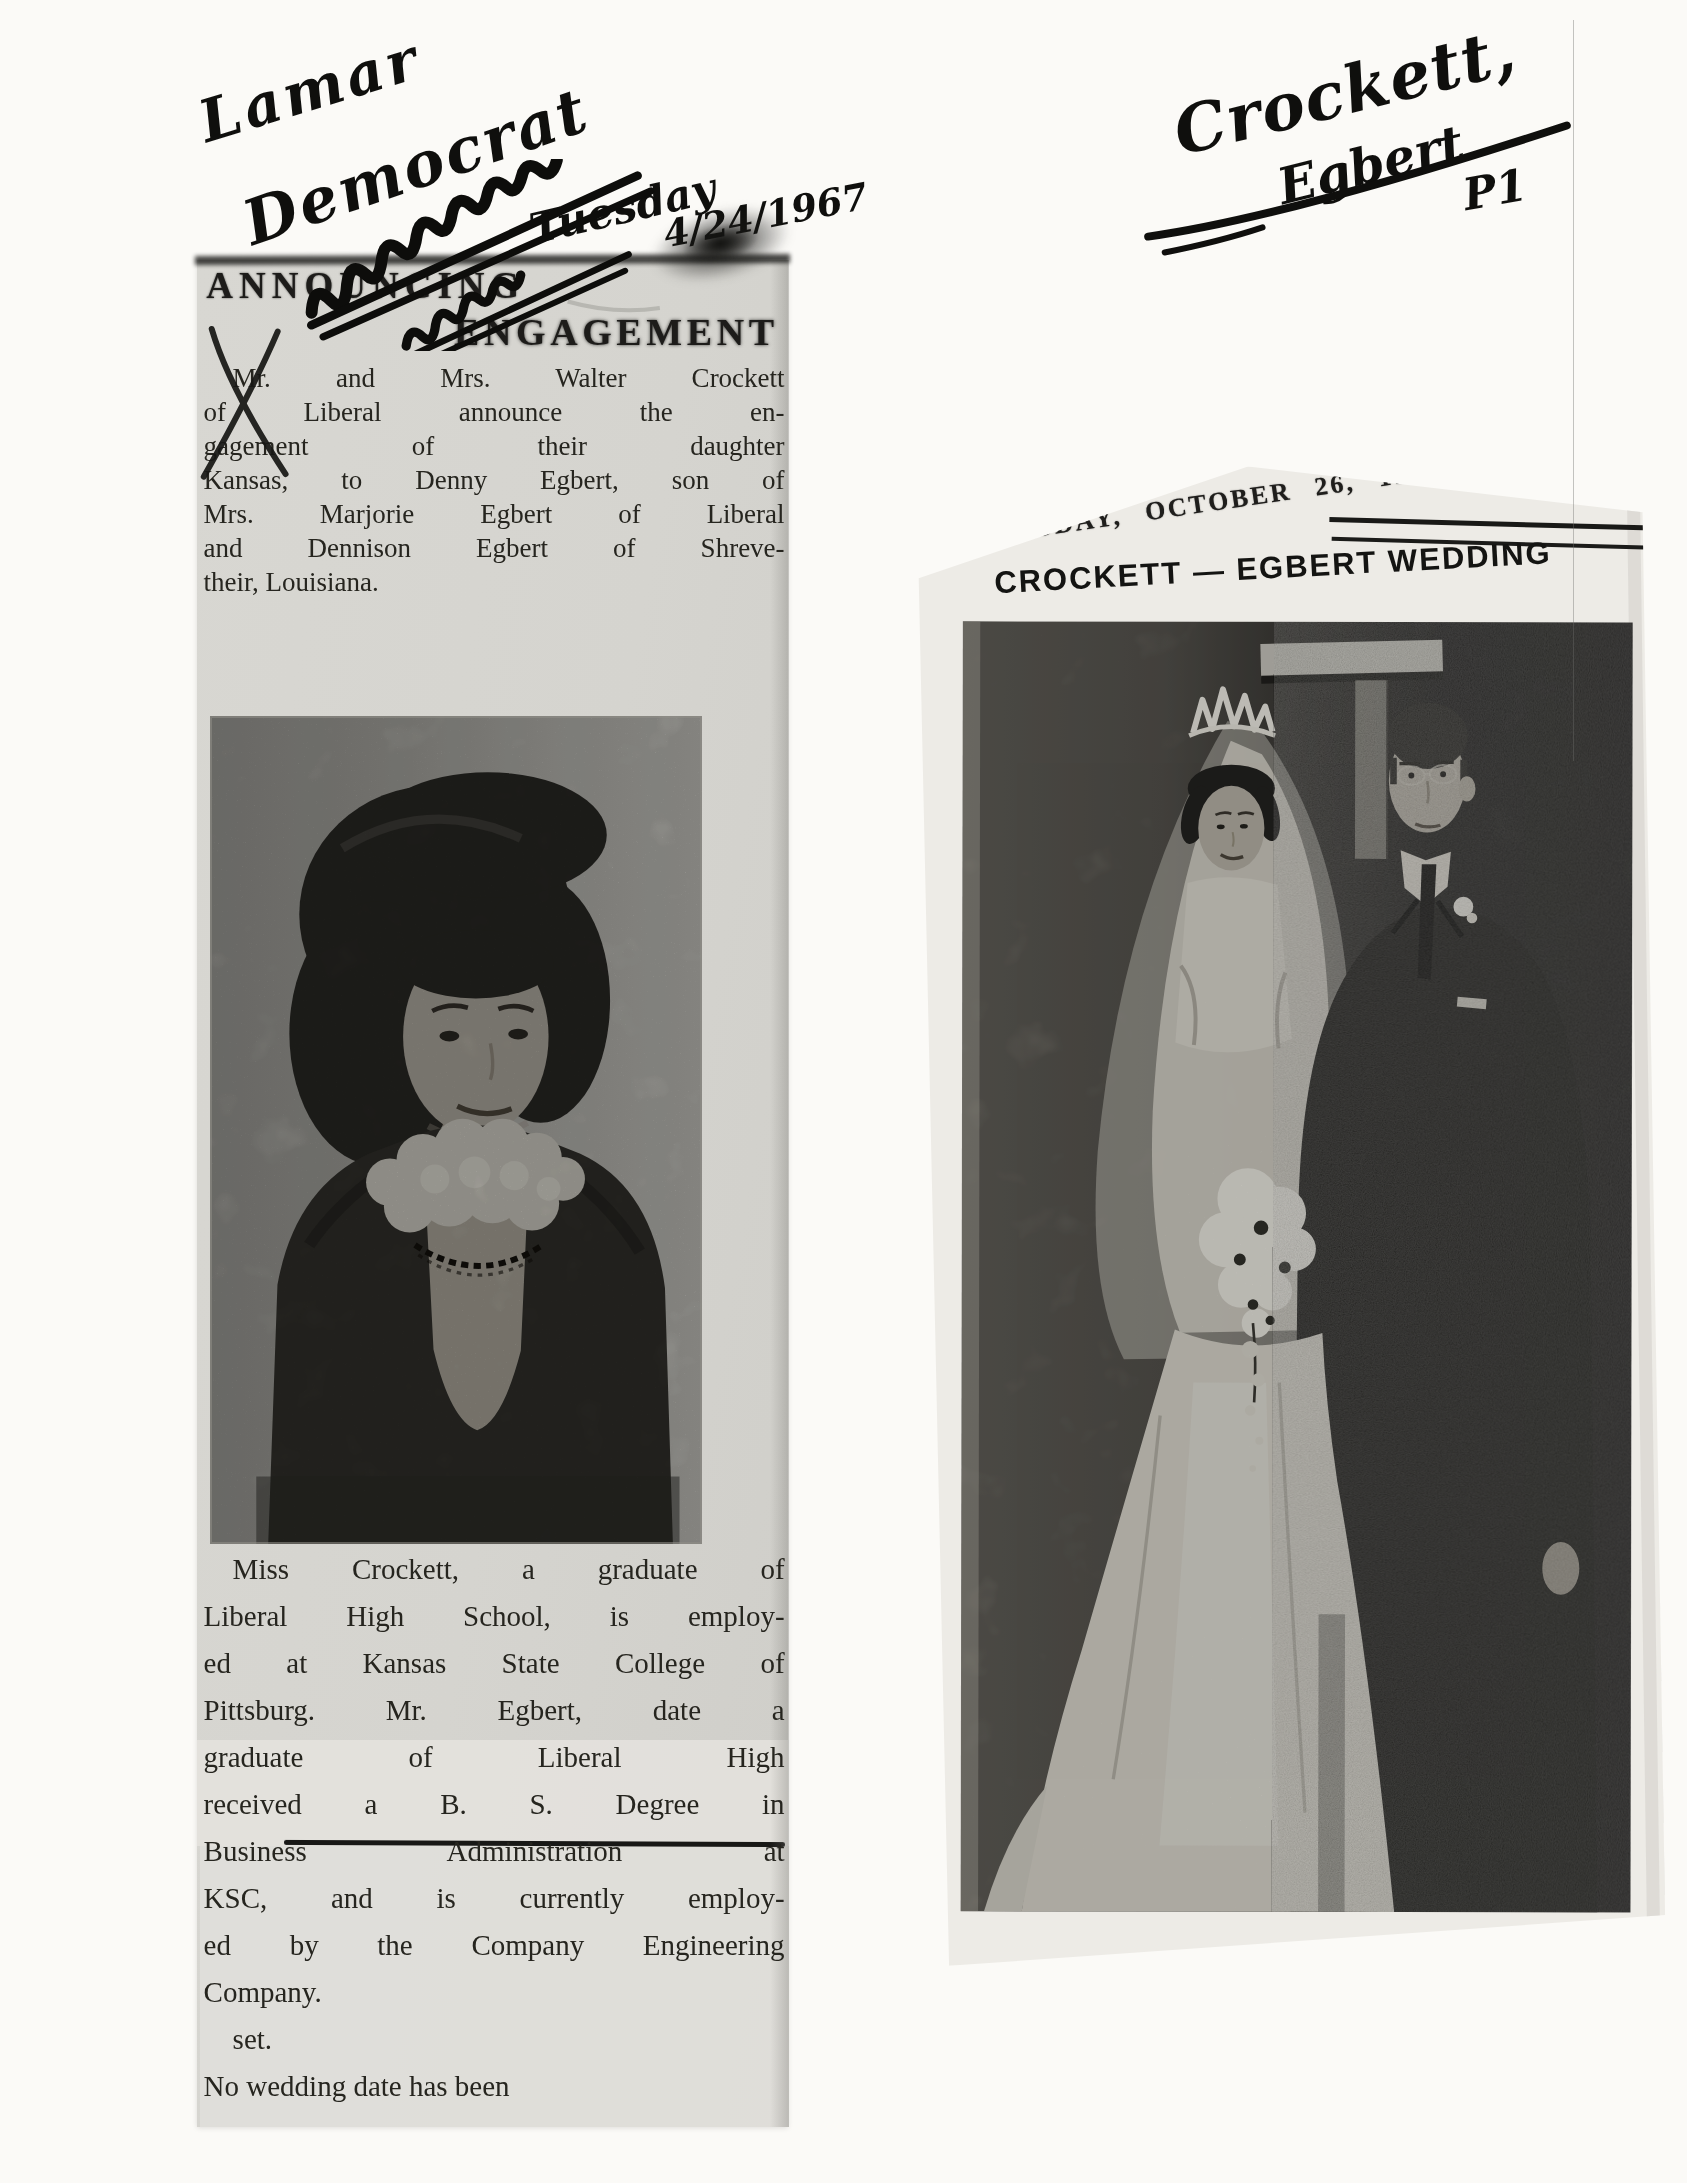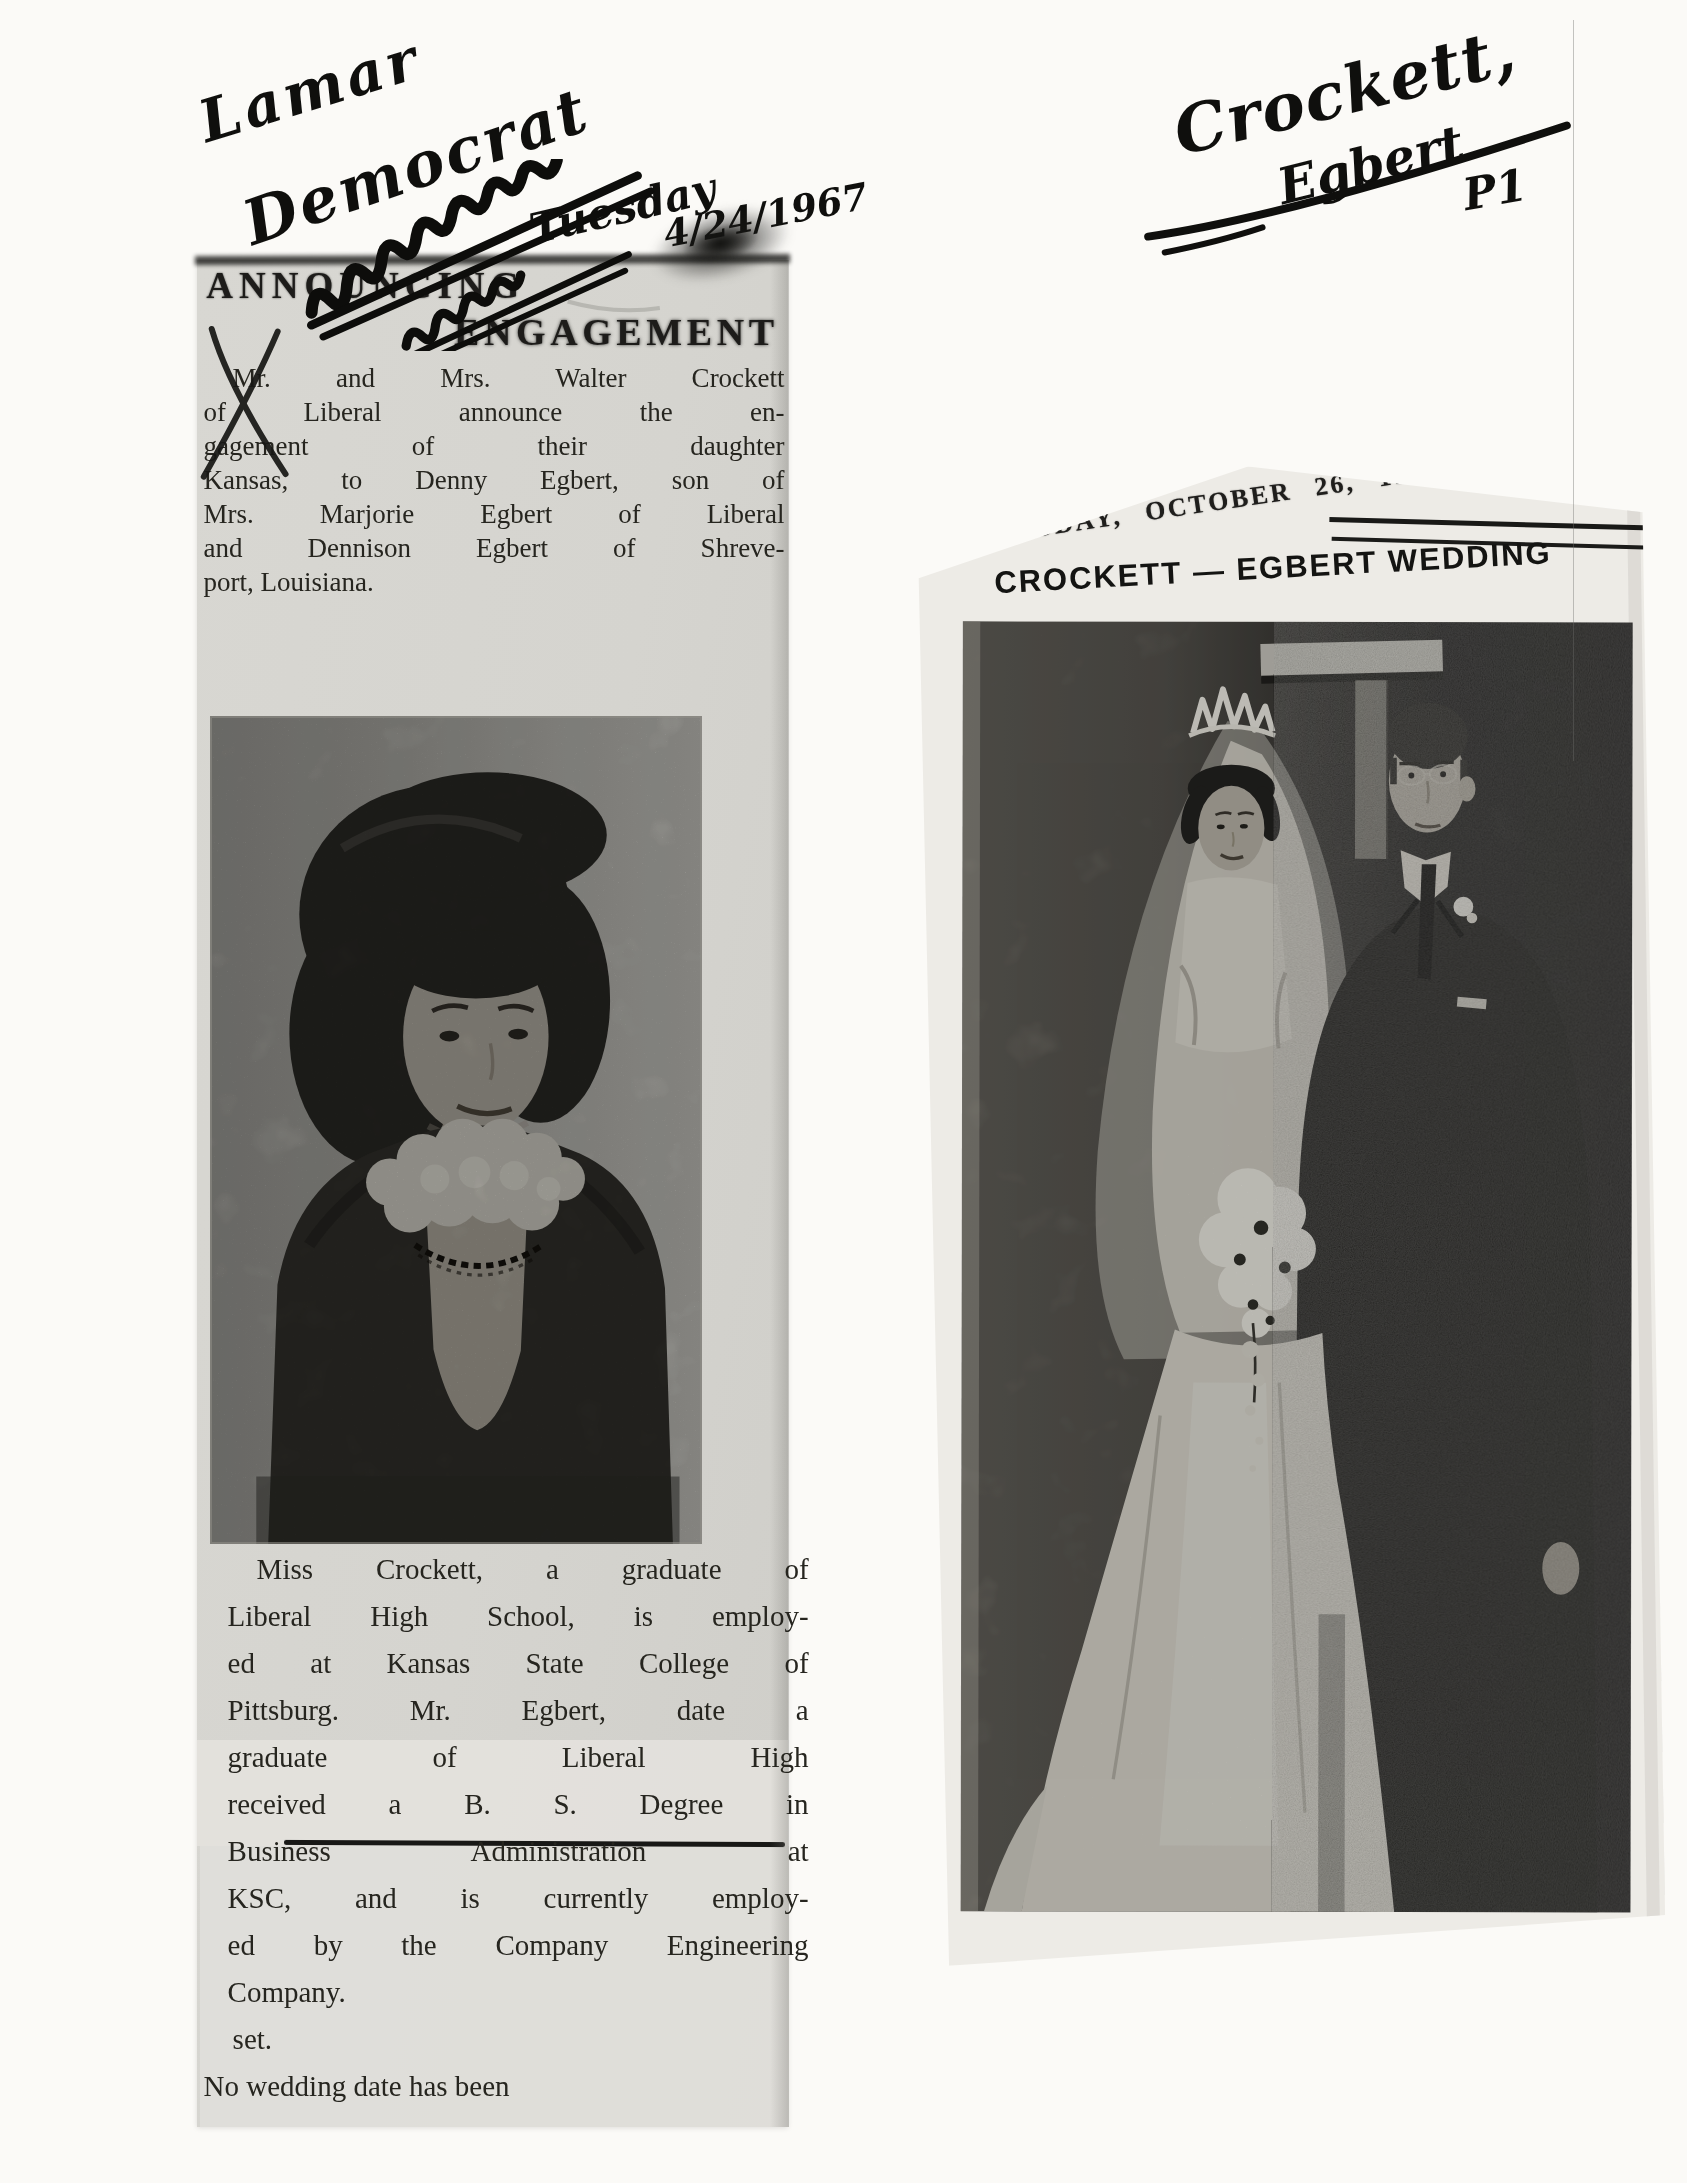--- a/index.html
+++ b/index.html
@@ -32,21 +32,21 @@
   #eng-lower{left:2.6px;top:1586px;width:589px;height:281px;background:#e0dfda;opacity:.9;}
   #eng-edge{left:87px;top:1581px;width:501px;height:4.6px;background:#181816;filter:blur(0.7px);
      transform:rotate(.25deg);border-radius:2.6px;}
   #eng-right-shade{left:573px;top:0;width:18.5px;height:1867px;
      background:linear-gradient(90deg,rgba(120,119,114,0),rgba(120,119,114,.35));}
   .eng-h{position:absolute;font-weight:bold;color:#1d1c1a;white-space:nowrap;}
   #eng-h1{left:9.3px;top:4px;font-size:37px;letter-spacing:6px;text-shadow:0 0 2px rgba(30,30,28,.8);}
   #eng-h2{left:257px;top:50px;font-size:38px;letter-spacing:4.6px;text-shadow:0 0 3.3px rgba(32,32,30,.9);}
   .eng-par{position:absolute;left:6.6px;width:581px;color:#26251f;}
   #eng-par1{top:101px;font-size:27px;line-height:34px;}
-  #eng-par2{top:1286px;font-size:29px;line-height:47px;margin-left:24px;}
+  #eng-par2{top:1286px;font-size:29px;line-height:47px;}
   #eng-par3{top:1756px;font-size:29px;line-height:47px;}
   .eng-par>div{text-align:justify;text-align-last:justify;}
   .eng-par>div:first-child{text-indent:29px;}
   .eng-par>div:last-child{text-align-last:left;}
   #eng-photo{position:absolute;left:13.2px;top:456px;width:492px;height:828px;}
   
   #wed-clip{position:absolute;left:924px;top:463px;width:732px;height:1507px;z-index:10;
      transform:rotate(-.8deg);background:#edebe6;
      clip-path:polygon(0.5% 7.3%,45.7% 0.2%,99.5% 3.6%,99.9% 96.7%,2% 99.4%);
      box-shadow:0 2px 6.6px rgba(0,0,0,.14);}
@@ -84,21 +84,21 @@
       <path d="M40,22 q70,20 140,10" stroke="#9a9a94" stroke-width="6" fill="none" opacity=".5"></path>
     </svg>
 
     <div class="eng-par" id="eng-par1">
         <div>Mr. and Mrs. Walter Crockett</div>
         <div>of Liberal announce the en-</div>
         <div>gagement of their daughter</div>
         <div>Kansas, to Denny Egbert, son of</div>
         <div>Mrs. Marjorie Egbert of Liberal</div>
         <div>and Dennison Egbert of Shreve-</div>
-        <div>port, Louisiana.</div>
+        <div>their, Louisiana.</div>
       </div>
 
     <svg class="abs" style="left:-4px;top:61px" width="106" height="165" viewBox="0 0 160 250">
       <g stroke="#161614" stroke-width="9" fill="none" stroke-linecap="round" opacity=".92">
         <path d="M28,12 C48,80 96,165 140,232"></path>
         <path d="M128,16 C98,86 56,165 16,236"></path>
       </g>
     </svg>
 
     <svg id="eng-photo" viewBox="0 0 744 1252">

